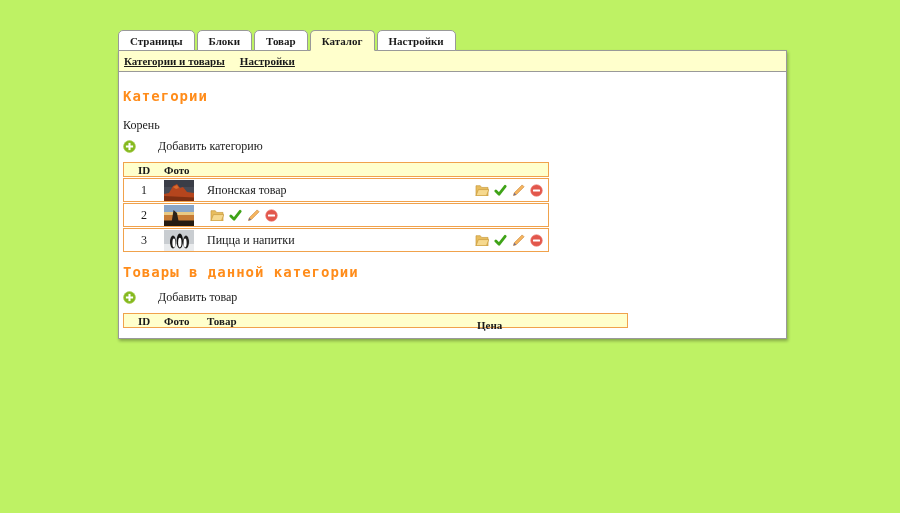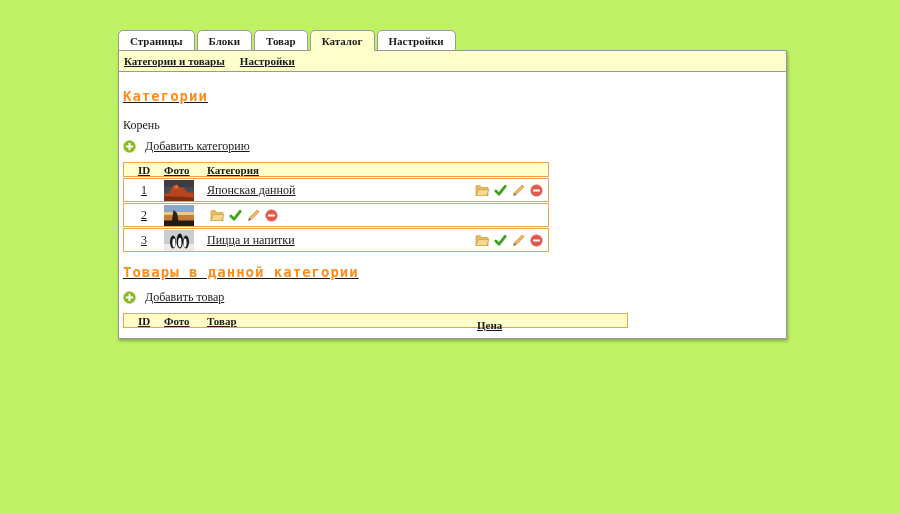--- a/index.html
+++ b/index.html
@@ -12,26 +12,26 @@
   .tabs { display:flex; gap:2px; position:relative; z-index:2; margin-bottom:-1px; padding-left:0; }
   .tab { border:1px solid #999; border-radius:5px 5px 0 0; background:#fff; cursor:pointer;
          font-size:11px; font-weight:bold; padding:4px 11px 3px; color:#1a1a1a; }
   .tab.active { background:#ffffcc; border-bottom-color:#ffffcc;text-align:right; }
 
   
   .panel { border:1px solid #999; background:#fff; box-shadow:1px 2px 3px rgba(0,0,0,.3); }
   .submenu { background:#ffffcc; border-bottom:1px solid #999; padding:4px 8px 4px 5px;
              display:flex; gap:15px; font-size:11px; font-weight:bold; }
   .submenu a { color:#1a1a1a; text-decoration:underline; cursor:pointer; }
-  .content { padding:4px 4px 10px 4px;text-decoration:underline; }
+  .content { padding:4px 4px 10px 4px; }
 
   .section-title { font-family:"DejaVu Sans Mono", monospace; font-weight:bold; font-size:14px;
                    letter-spacing:1px; color:#ff8c1a; margin:12px 0 10px 0; }
   .root-link { font-size:12px; margin:4px 0 0 0; display:inline-block; color:#1a1a1a; text-decoration:none; cursor:pointer; }
-  .add-link { display:flex; align-items:center; gap:9px; font-size:12px; margin:6px 0 8px 0;
+  .add-link { display:flex; align-items:center; gap:22px; font-size:12px; margin:6px 0 8px 0;
               color:#1a1a1a; text-decoration:none; cursor:pointer; width:max-content; }
   .add-link svg { display:block; }
 
   
   .tbl { font-size:12px;border-radius:26px; }
   .tbl .thead { display:flex; align-items:center; background:#ffffcc; border:1px solid #f0a24c;
                 height:15px; font-size:11px; font-weight:bold; }
   .tbl .trow { display:flex; align-items:center; background:#fff; border:1px solid #f0a24c;
                margin-top:1px; height:24px; }
   .cat-tbl { width:426px; }
@@ -83,38 +83,37 @@
             <rect x="5.9" y="3.1" width="2.2" height="7.8" fill="#fff"></rect>
             <rect x="3.1" y="5.9" width="7.8" height="2.2" fill="#fff"></rect>
           </svg>
           <span>Добавить категорию</span>
         </a>
 
         <div class="tbl cat-tbl">
           <div class="thead">
             <div class="c-id">ID</div>
             <div class="c-photo">Фото</div>
-            <div class="c-name">Категория</div>
             <div class="c-actions"></div>
           </div>
           <div>
   <div class="trow">
     <div class="c-id">1</div>
     <div class="c-photo">
       <svg class="photo" viewBox="0 0 30 21" preserveAspectRatio="none" style="display: block;">
         <rect width="30" height="21" fill="#474a55"></rect>
         <rect width="30" height="7" fill="#3a3d47"></rect>
         <path d="M0 21 L0 14 L5 13 L9 6 L13 4 L16 8 L19 7 L23 12 L30 13 L30 21 Z" fill="#b5451d"></path>
         <path d="M9 7 L13 5 L15 8 L12 9 Z" fill="#d96b2e"></path>
         <path d="M0 21 L30 21 L30 17.5 L0 16 Z" fill="#7e2f12"></path>
       </svg>
 
     </div>
     <div class="c-name">
-      <a>Японская данной</a>
+      <a>Японская товар</a>
     </div>
     <div class="c-actions">
       <svg width="14" height="12" viewBox="0 0 16 14">
         <path d="M1 2 h5 l1.5 2 H15 v10 H1 Z" fill="#e8bd5e" stroke="#c79a3c" stroke-width="0.8"></path>
         <path d="M1 13.6 L3.8 6.5 H16 L13.2 13.6 Z" fill="#f6d98f" stroke="#c79a3c" stroke-width="0.8"></path>
       </svg>
       <svg width="13" height="13" viewBox="0 0 14 14">
         <path d="M2 7.5 L5.5 11 L12 2.5" stroke="#3fa318" stroke-width="3" fill="none" stroke-linecap="round" stroke-linejoin="round"></path>
       </svg>
       <svg width="13" height="13" viewBox="0 0 14 14">

